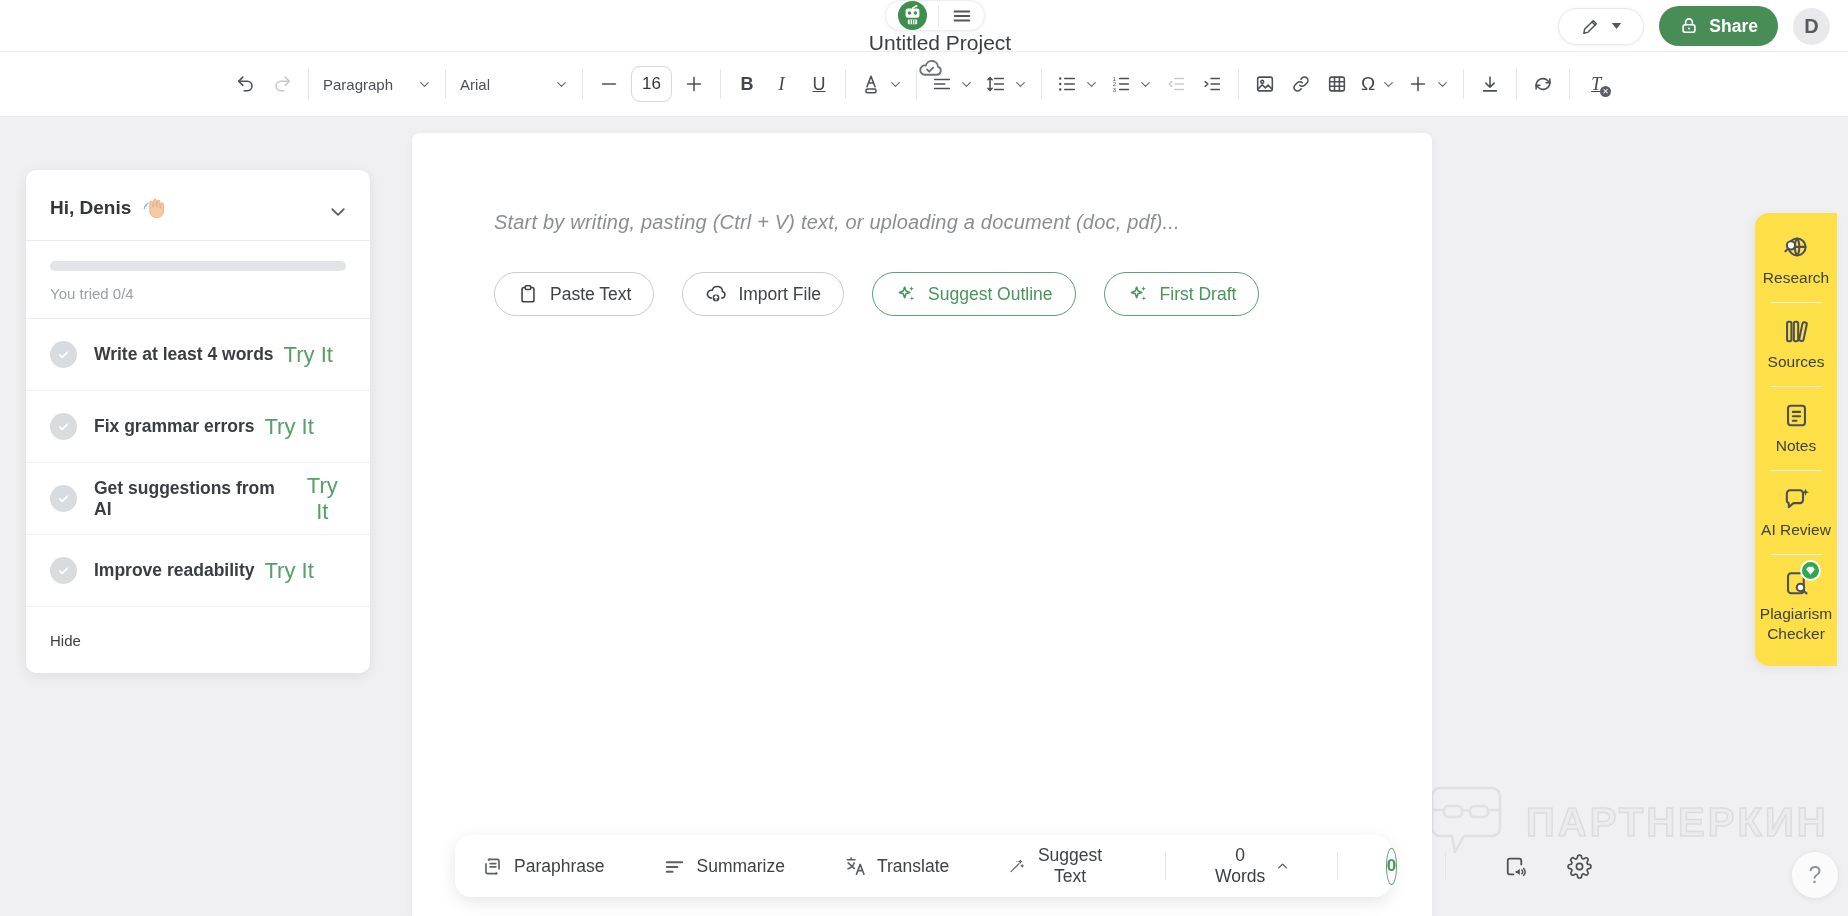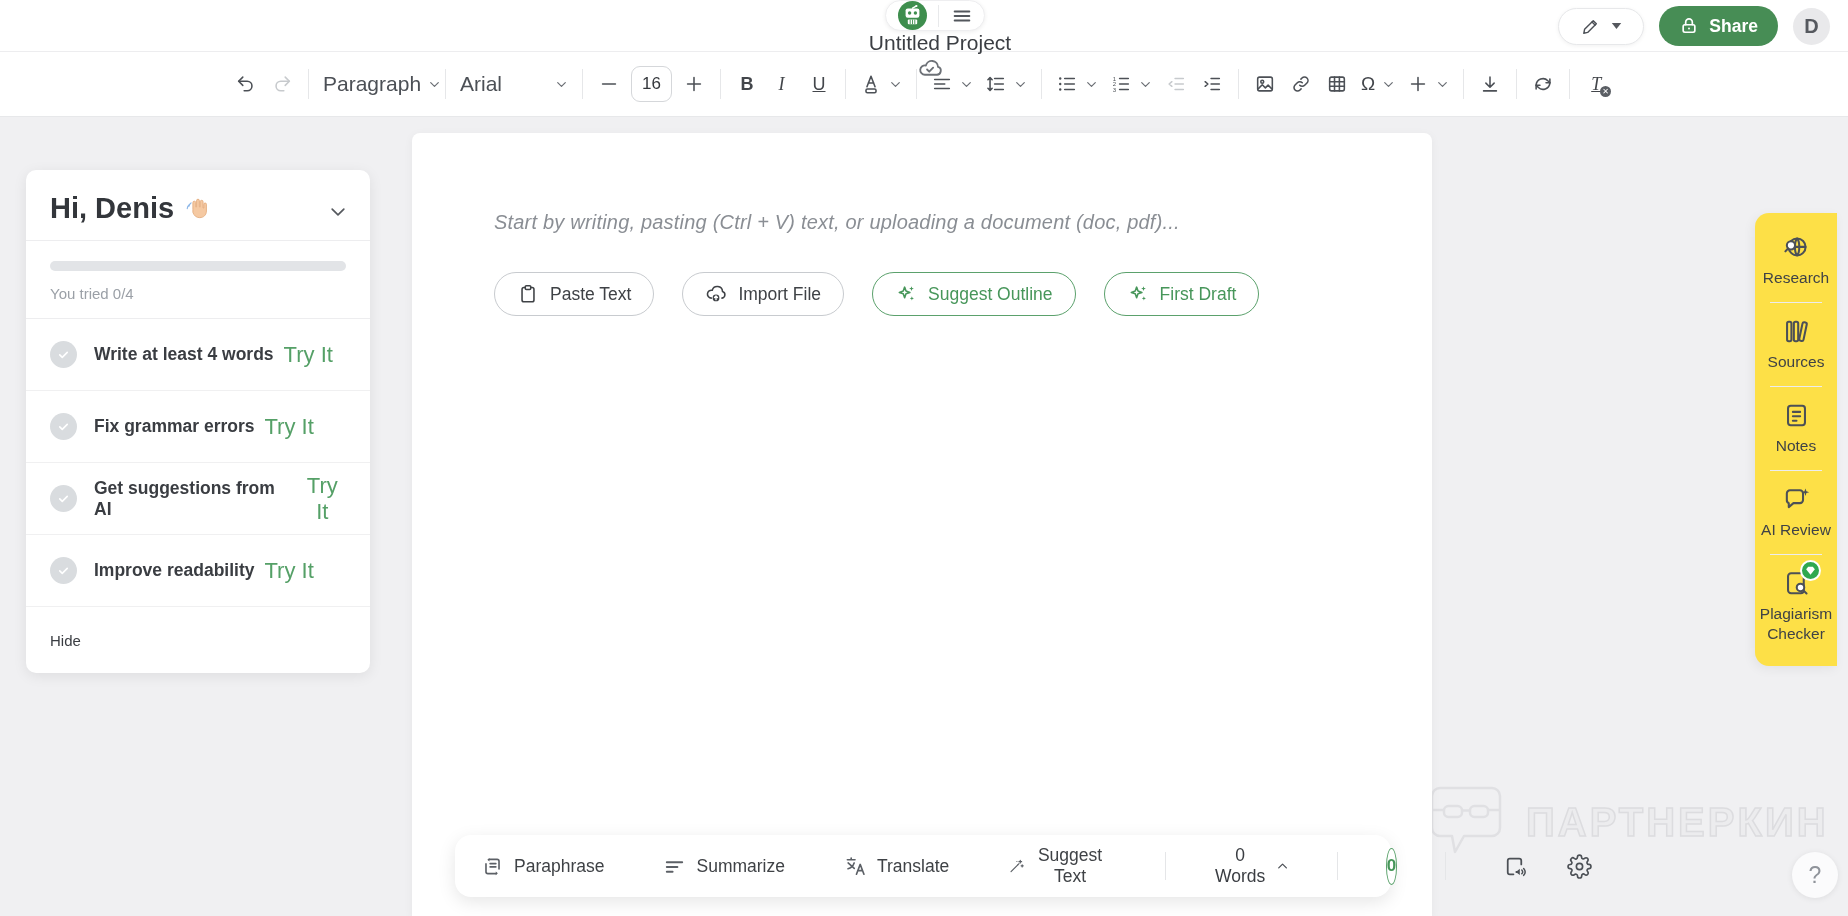--- a/index.html
+++ b/index.html
@@ -30,21 +30,21 @@
   .share-btn .ic { stroke:#fff; width:20px; height:20px; stroke-width:2; }
   .avatar { width:37px; height:37px; border-radius:50%; background:#e9e9eb; color:#56595f;
     display:flex; align-items:center; justify-content:center; font-size:20px; font-weight:700; cursor:pointer; }
 
   
   .toolbar { position:absolute; left:0; top:52px; right:0; height:65px; background:#fff;
     border-bottom:1px solid #e7e8ea; display:flex; align-items:center; padding-left:228px; z-index:29; }
   .tb-btn { height:38px; min-width:36px; padding:0 6px; background:none; border:none; border-radius:8px;
     display:inline-flex; align-items:center; justify-content:center; gap:7px; color:#4c5056; font-family:inherit; cursor:pointer; }
   .tb-div { width:1px; height:30px; background:#e6e7e9; margin:0 8px; flex:none; }
-  .tb-dd { width:120px; justify-content:space-between; font-size:21px; }
+  .tb-dd { width:120px; justify-content:space-between; font-size:15px; }
   .chev { width:13px; height:13px; color:#6a6e74; flex:none; }
   .size-box { width:41px; height:36px; border:1px solid #d5d7da; border-radius:9px; display:flex; align-items:center;
     justify-content:center; font-size:17px; color:#35383d; margin:0 4px; }
   .disabled { color:#c7cacd !important; }
   .tl { font-size:18px; color:#43464b; }
   .tl-b { font-weight:700; }
   .tl-i { font-family:"Liberation Serif", serif; font-style:italic; padding-right:3px;}
   .tl-u { text-decoration:underline; }
   .omega { font-size:19px; }
   .clear-wrap { position:relative; display:inline-flex; }
@@ -63,21 +63,21 @@
   .action .ic { width:22px; height:22px; }
   .action.neutral { border:1px solid #c8cbcf; color:#3f4246; }
   .action.green { border:1px solid #5ba16c; color:#47965a;text-align:right; }
   .spark { fill:currentColor; stroke:none; }
 
   
   .panel { position:absolute; left:26px; top:170px; width:344px; background:#fff; border-radius:10px;
     box-shadow:0 3px 14px rgba(0,0,0,.08); z-index:10; }
   .panel-head { padding:22px 24px 16px; border-bottom:1px solid #ededef; position:relative; }
   .greet-row { display:flex; align-items:center; gap:10px; }
-  .greet { font-size:29px; font-weight:700; color:#33363b; line-height:32px; }
+  .greet { font-size:19px; font-weight:700; color:#33363b; line-height:32px; }
   .subtitle { font-size:23px; font-weight:700; color:#33363b; line-height:34px; }
   .panel-chev { position:absolute; right:22px; top:32px; color:#55585e; background:none; border:none; cursor:pointer; }
   .panel-chev svg { width:20px; height:20px; }
   .wave { width:26px; height:26px; }
   .progress-sec { padding:20px 24px 16px; border-bottom:1px solid #ededef; }
   .progress-track { height:10px; border-radius:5px; background:#e2e4e7; margin-bottom:14px; }
   .progress-cap { font-size:15px; color:#9ba0a7; }
   .task-row { height:72px; display:flex; align-items:center; padding:0 24px; border-bottom:1px solid #f0f0f1; }
   .check-circle { width:27px; height:27px; border-radius:50%; background:#d9dcdf; display:flex; align-items:center;
     justify-content:center; flex:none; }

